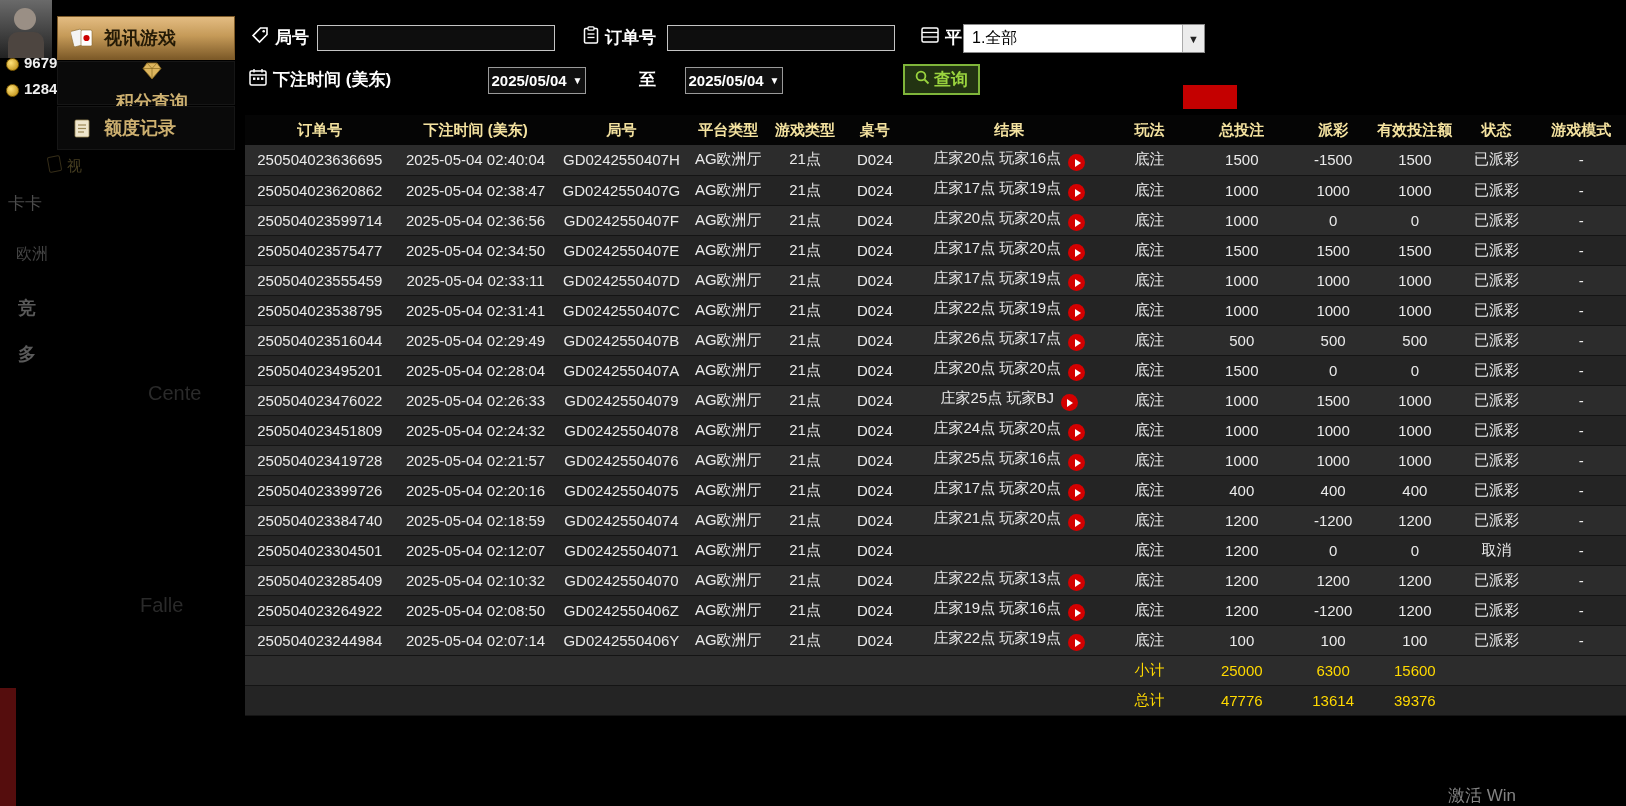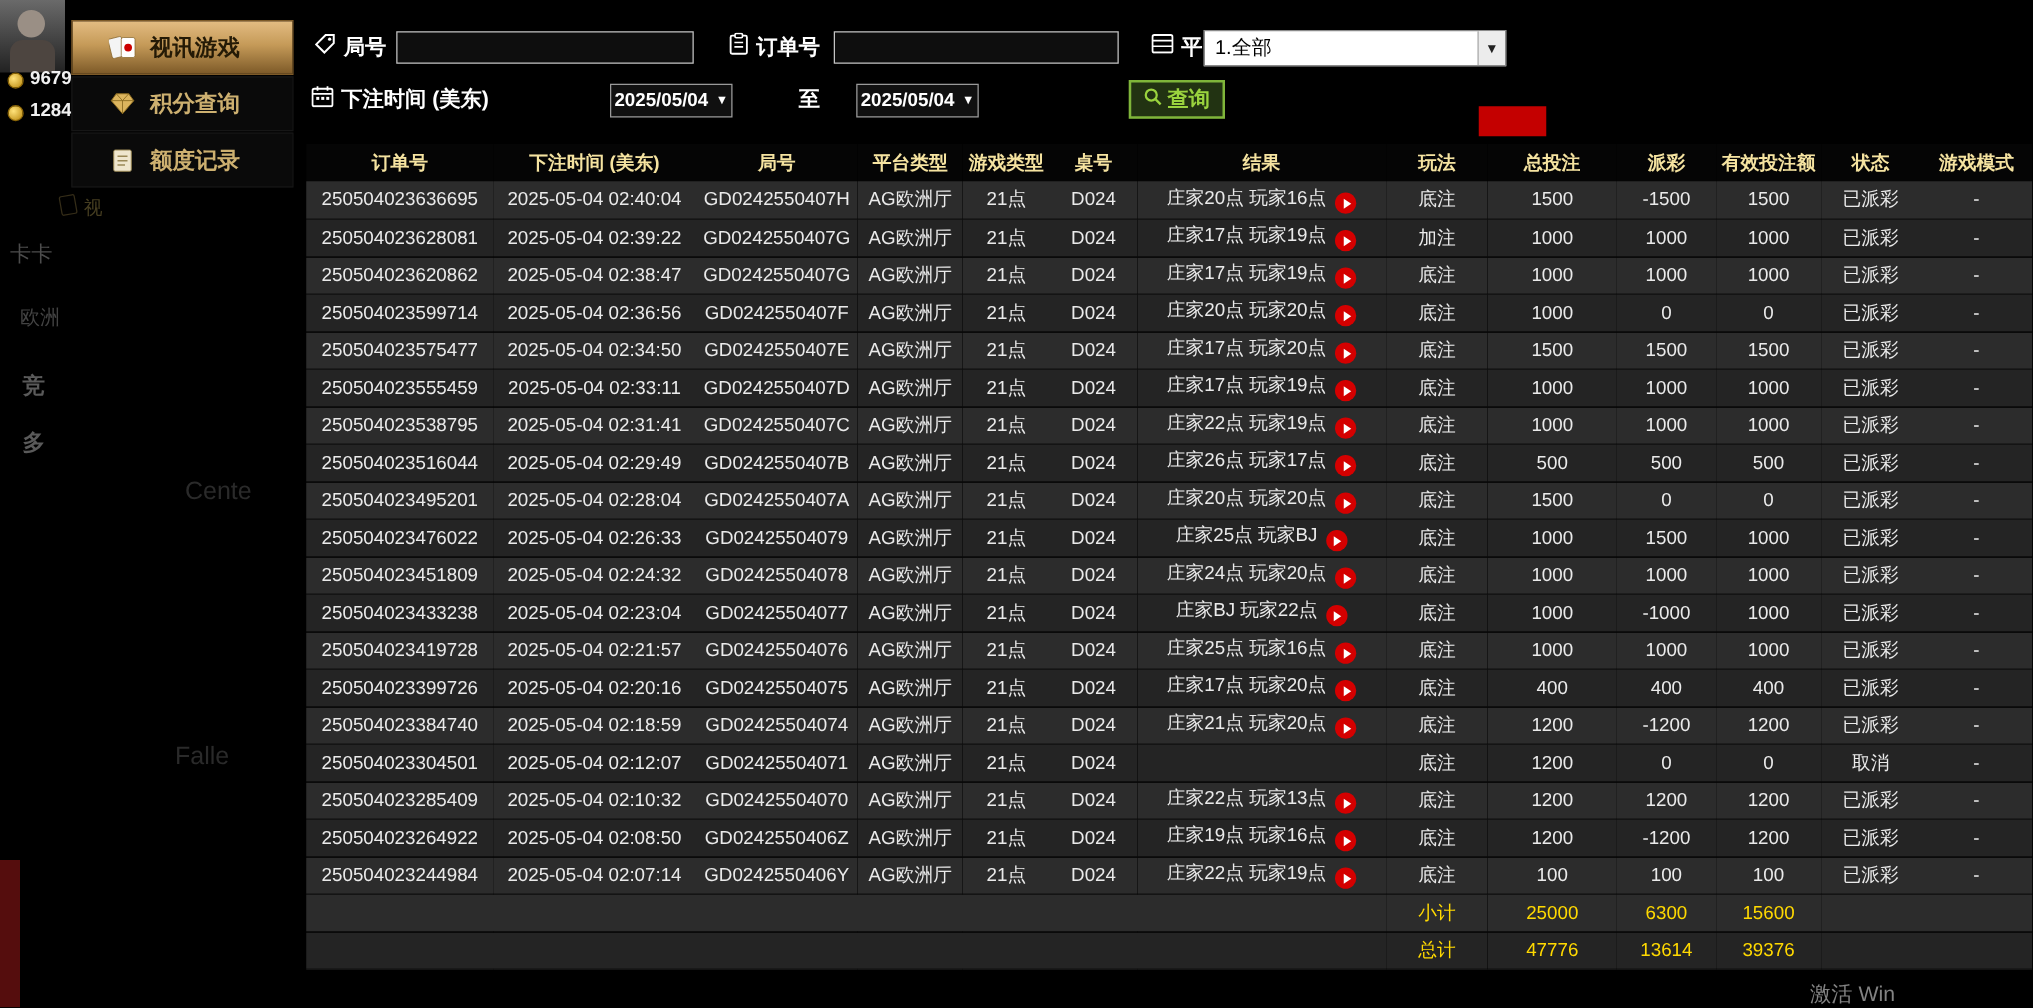--- a/index.html
+++ b/index.html
@@ -11,21 +11,21 @@
   .left-rail { position:absolute; left:0; top:0; width:235px; height:806px; background:#000; }
   .avatar { position:absolute; left:0; top:0; width:52px; height:58px; background:linear-gradient(180deg,#6a6a6a,#222); overflow:hidden; }
   .avatar::before { content:""; position:absolute; left:14px; top:8px; width:22px; height:22px; border-radius:50%; background:#9a8f85; }
   .avatar::after { content:""; position:absolute; left:8px; top:32px; width:36px; height:26px; border-radius:10px 10px 0 0; background:#4d4540; }
   .balance { position:absolute; left:6px; display:flex; align-items:flex-end; gap:5px; font-size:15px; font-weight:bold; color:#f0f0f0; }
   .coin { width:13px; height:13px; border-radius:50%; background:radial-gradient(circle at 35% 35%, #ffe27a, #b8860b); border:1px solid #8a6508; display:inline-block; }
   .frag { position:absolute; opacity:.75; }
   .red-bar { position:absolute; left:0; top:688px; width:16px; height:118px; background:#550d0d; }
   .cards-frag { position:absolute; left:48px; top:156px; width:13px; height:16px; border:1px solid #6a5a30; border-radius:2px; transform:rotate(-10deg); opacity:.5; }
 
-  .menu-item { position:absolute; left:57px; width:178px; height:44px; display:flex; align-items:center; gap:10px; padding-left:28px; background:#0a0a0a; border:1px solid #161616; color:#cdb070; font-size:18px; font-weight:bold; cursor:pointer; }
+  .menu-item { position:absolute; left:57px; width:178px; height:44px; display:flex; align-items:center; gap:10px; padding-left:12px; background:#0a0a0a; border:1px solid #161616; color:#cdb070; font-size:18px; font-weight:bold; cursor:pointer; }
   .menu-item.active { background:linear-gradient(180deg,#e3bc82 0%,#c59a58 45%,#7d5a28 100%); color:#241a06; border-color:#7d5a28; }
   .mi { display:inline-flex; width:24px; justify-content:center; }
 
   
   .main { position:absolute; left:235px; top:0; width:1391px; height:604px; background:#000; }
 
   .flabel { position:absolute; display:flex; align-items:center; gap:6px; color:#fff; font-size:17px; font-weight:bold; white-space:nowrap; }
   .f-input { position:absolute; height:26px; background:#0e0e0e; border:1px solid #c4c4c4; color:#fff; font-size:15px; padding:0 6px; }
   .f-select { position:absolute; height:29px; background:#fff; border:1px solid #8a8a8a; display:flex; align-items:center; cursor:pointer; }
   .f-select .sel-text { flex:1; color:#000; font-size:16px; padding-left:8px; }
@@ -83,21 +83,21 @@
       <div class="menu-item active" style="top:16px;">
         <span class="mi">
           <svg width="23" height="20" viewBox="0 0 23 20">
             <rect x="1" y="2" width="11" height="16" rx="1.5" fill="#f4f4f4" stroke="#8a6a30" stroke-width="0.6" transform="rotate(-14 6.5 10)"></rect>
             <rect x="10" y="2" width="11" height="16" rx="1.5" fill="#ffffff" stroke="#8a6a30" stroke-width="0.6"></rect>
             <circle cx="15.5" cy="10" r="3.1" fill="#cc0000"></circle>
           </svg>
         </span>
         <span>视讯游戏</span>
       </div>
-      <div class="menu-item" style="top:61px;">
+      <div class="menu-item" style="top:61px;flex-direction:column;">
         <span class="mi">
           <svg width="20" height="18" viewBox="0 0 20 18">
             <path d="M5 1 L15 1 L19 6.5 L10 17 L1 6.5 Z" fill="#dcb55e" stroke="#8a6a20" stroke-width="0.8"></path>
             <path d="M5 1 L10 6.5 L15 1 M1 6.5 L19 6.5 M10 6.5 L10 17" fill="none" stroke="#8a6a20" stroke-width="0.7"></path>
           </svg>
         </span>
         <span>积分查询</span>
       </div>
       <div class="menu-item" style="top:106px;">
         <span class="mi">
@@ -235,37 +235,20 @@
       <span>庄家20点 玩家16点</span><span class="play-icon"></span>
     </td>
     <td>底注</td>
     <td>1500</td>
     <td class="c-green">-1500</td>
     <td>1500</td>
     <td class="c-green">已派彩</td>
     <td>-</td>
   </tr>
           <tr>
-    <td>250504023628081</td>
-    <td>2025-05-04 02:39:22</td>
-    <td>GD0242550407G</td>
-    <td>AG欧洲厅</td>
-    <td>21点</td>
-    <td>D024</td>
-    <td>
-      <span>庄家17点 玩家19点</span><span class="play-icon"></span>
-    </td>
-    <td>加注</td>
-    <td>1000</td>
-    <td class="c-payred">1000</td>
-    <td>1000</td>
-    <td class="c-green">已派彩</td>
-    <td>-</td>
-  </tr>
-          <tr>
     <td>250504023620862</td>
     <td>2025-05-04 02:38:47</td>
     <td>GD0242550407G</td>
     <td>AG欧洲厅</td>
     <td>21点</td>
     <td>D024</td>
     <td>
       <span>庄家17点 玩家19点</span><span class="play-icon"></span>
     </td>
     <td>底注</td>
@@ -400,37 +383,20 @@
     <td>GD02425504078</td>
     <td>AG欧洲厅</td>
     <td>21点</td>
     <td>D024</td>
     <td>
       <span>庄家24点 玩家20点</span><span class="play-icon"></span>
     </td>
     <td>底注</td>
     <td>1000</td>
     <td class="c-payred">1000</td>
-    <td>1000</td>
-    <td class="c-green">已派彩</td>
-    <td>-</td>
-  </tr>
-          <tr>
-    <td>250504023433238</td>
-    <td>2025-05-04 02:23:04</td>
-    <td>GD02425504077</td>
-    <td>AG欧洲厅</td>
-    <td>21点</td>
-    <td>D024</td>
-    <td>
-      <span>庄家BJ 玩家22点</span><span class="play-icon"></span>
-    </td>
-    <td>底注</td>
-    <td>1000</td>
-    <td class="c-green">-1000</td>
     <td>1000</td>
     <td class="c-green">已派彩</td>
     <td>-</td>
   </tr>
           <tr>
     <td>250504023419728</td>
     <td>2025-05-04 02:21:57</td>
     <td>GD02425504076</td>
     <td>AG欧洲厅</td>
     <td>21点</td>

